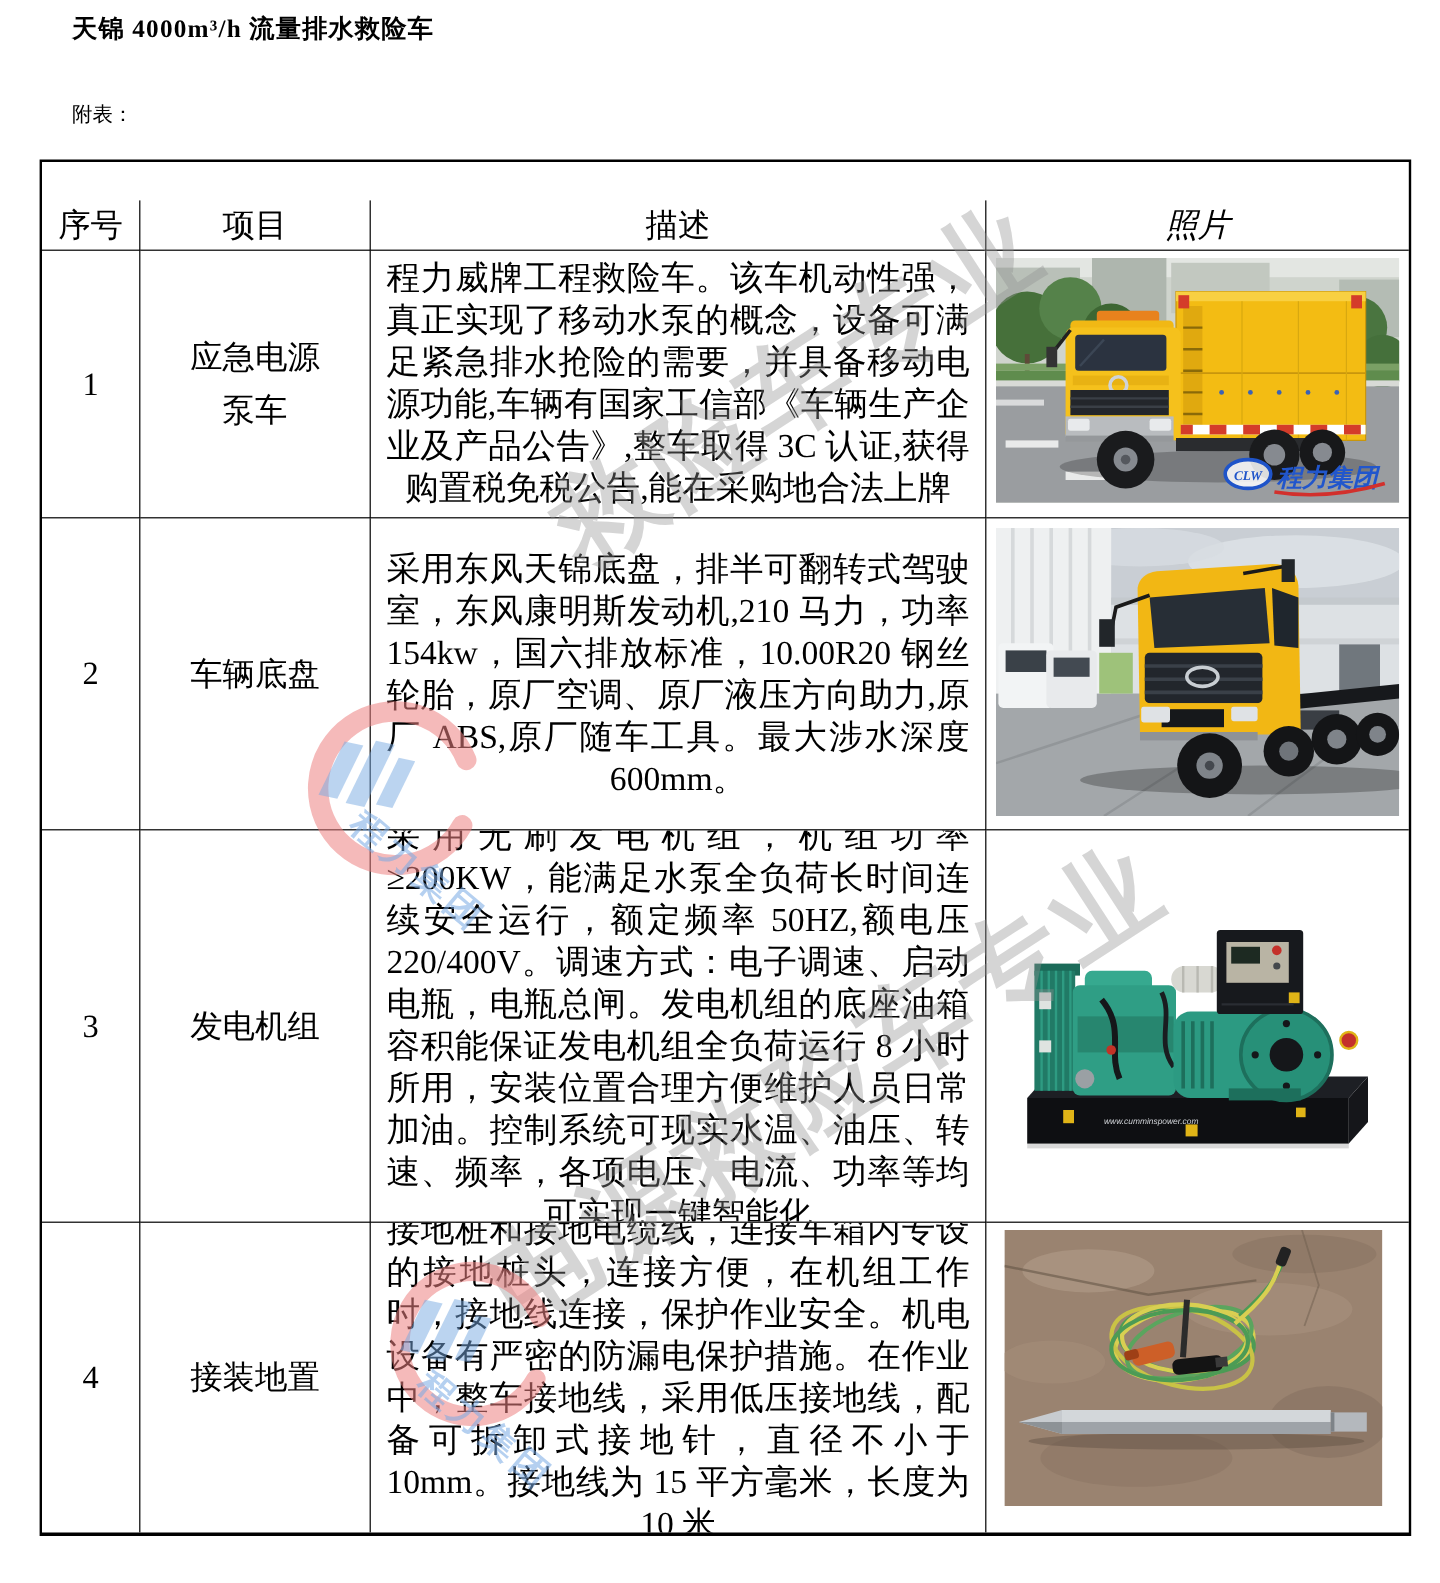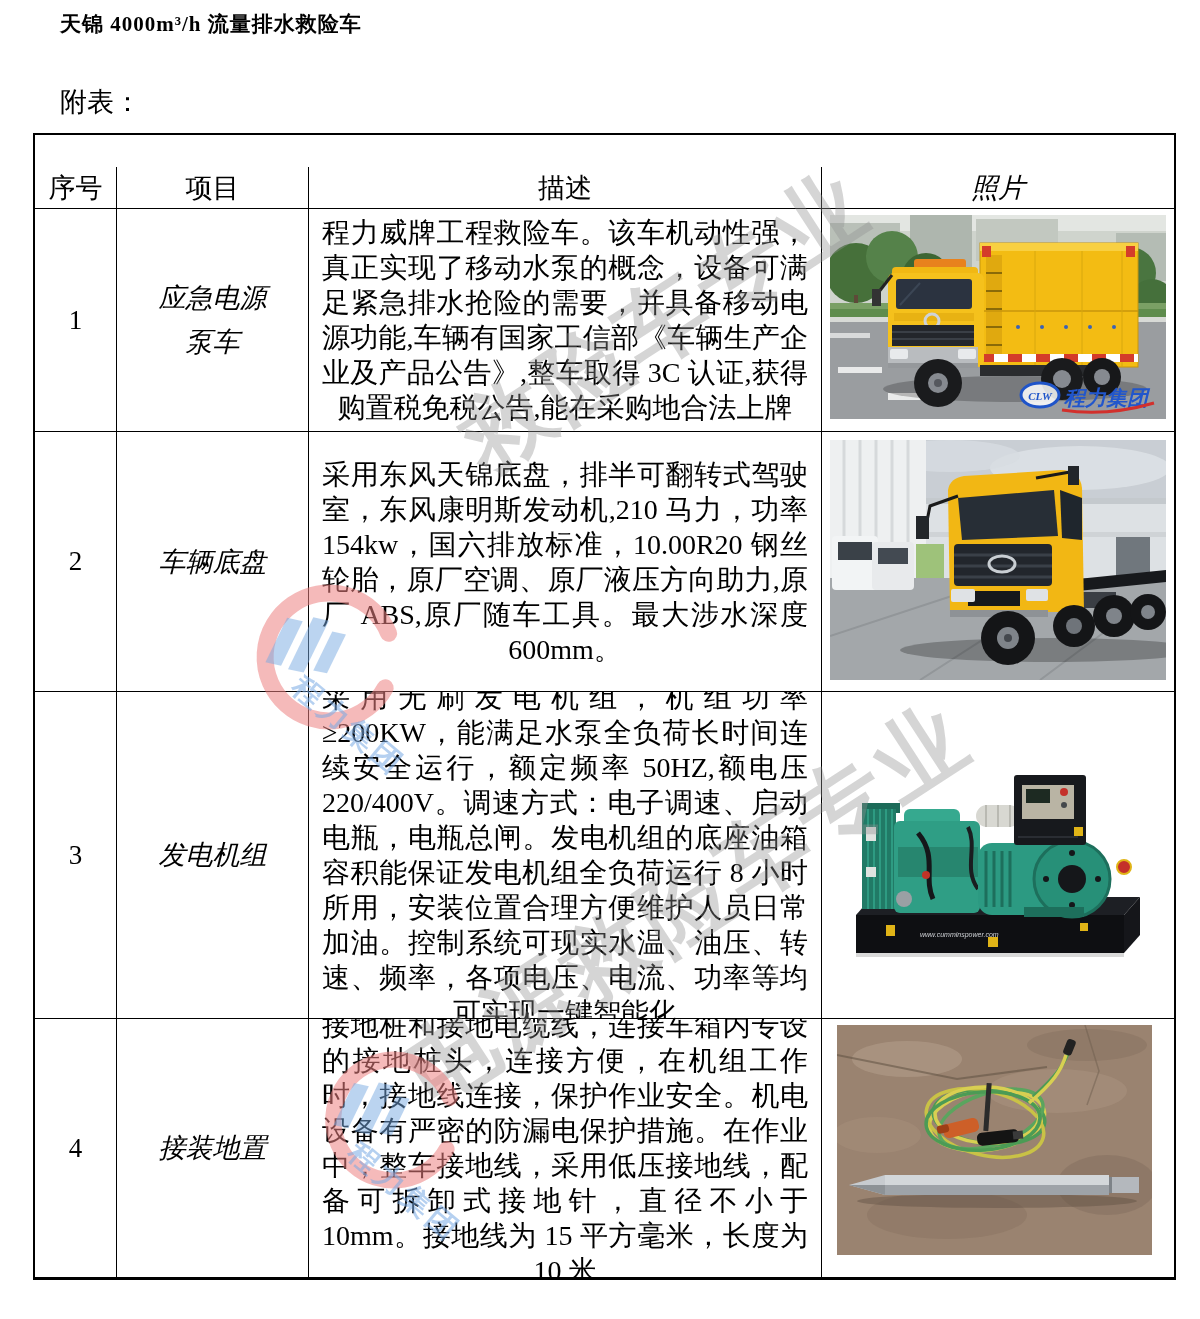--- a/index.html
+++ b/index.html
@@ -1,32 +1,32 @@
 <!DOCTYPE html>
 <html><head>
 <meta charset="utf-8">
 <style>
   html,body{margin:0;padding:0;background:#fff;}
   #page{position:relative;width:1200px;height:1319px;background:#ffffff;overflow:hidden;
         font-family:"Liberation Serif","DejaVu Serif",serif;color:#000;}
   .doc-title{position:absolute;left:60px;top:10px;font-size:21px;font-weight:bold;letter-spacing:1px;}
-  .doc-subtitle{position:absolute;left:60px;top:84px;font-size:27px;}
+  .doc-subtitle{position:absolute;left:60px;top:84px;font-size:17px;}
 
   
   .spec-table{position:absolute;left:33px;top:133px;width:1143px;height:1147px;
       display:grid;grid-template-columns:82px 192px 513px 1fr;
       grid-template-rows:74px 223px 260px 327px 1fr;
       border:2px solid #000;border-bottom-width:3px;box-sizing:border-box;background:transparent;}
   .cell{border-right:1.5px solid #000;border-bottom:1.5px solid #000;box-sizing:border-box;
       display:flex;align-items:center;justify-content:center;position:relative;overflow:hidden;}
   .last-col{border-right:none;font-style:italic;}
   .last-row{border-bottom:none;}
   .header-cell{font-size:27px;margin-top:32px;}
   .index-cell{font-size:27px;}
-  .item-cell{font-size:27px;line-height:44px;flex-direction:column;text-align:center;font-style:italic;}
+  .item-cell{font-size:27px;line-height:44px;flex-direction:column;text-align:center;}
   .desc-cell{padding:5px 13px;font-size:28px;line-height:35px;}
   .desc-text{width:100%;text-align:justify;text-align-last:center;text-justify:inter-character;}
   .photo-cell{display:block;}
   svg.photo{display:block;}
 
   
   .wm{position:absolute;pointer-events:none;z-index:30;}
   .wm-text{font-size:88px;font-weight:bold;white-space:nowrap;color:rgba(145,145,145,0.38);
       letter-spacing:5px;transform-origin:0 50%;}
   #wm-text-1{left:470px;top:388px;transform:rotate(-33deg);}

